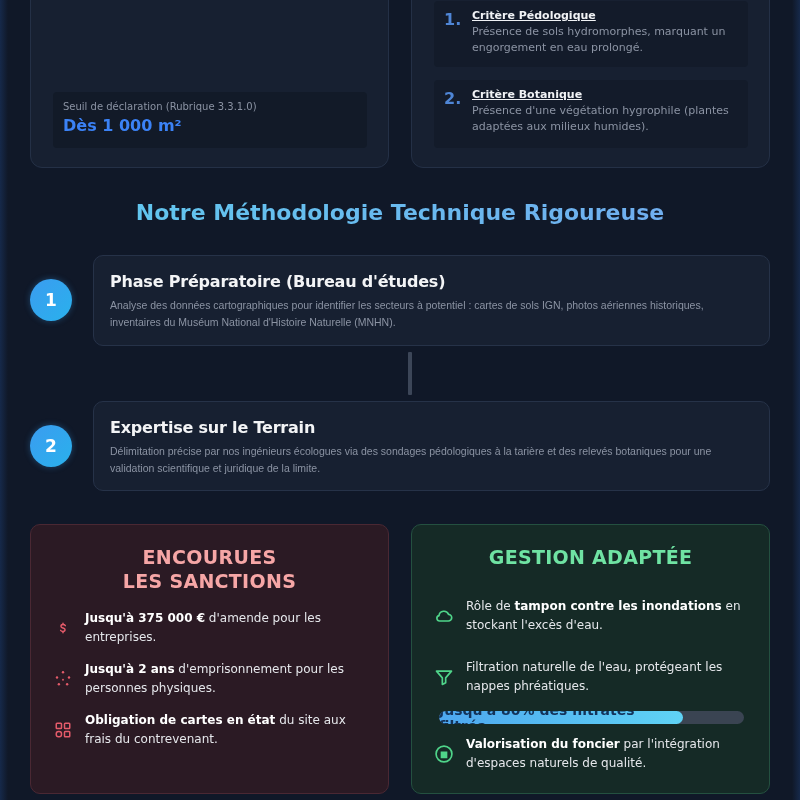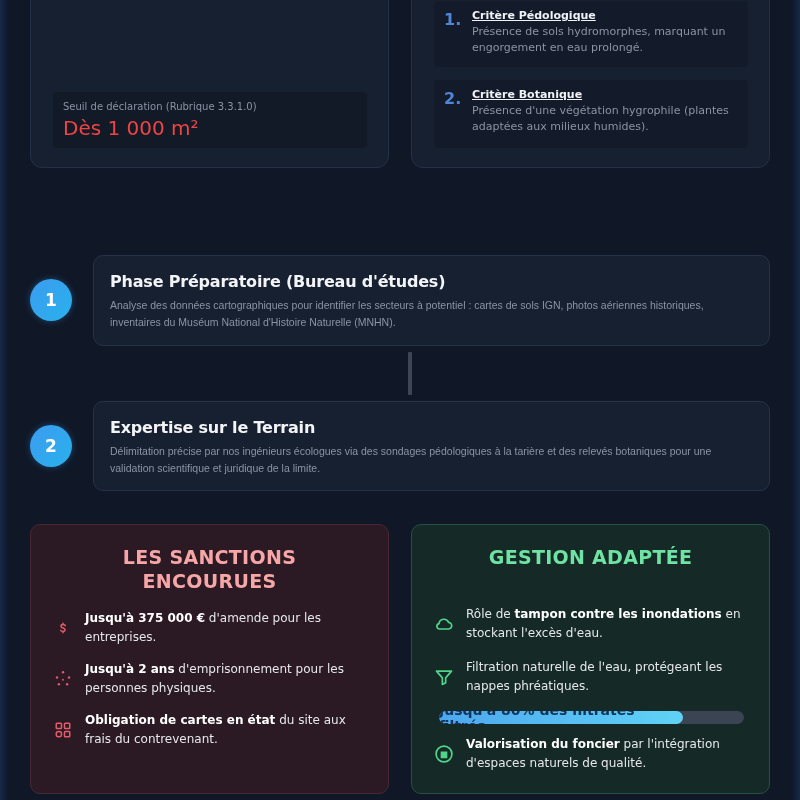--- a/index.html
+++ b/index.html
@@ -25,21 +25,21 @@
   }
   .card-left { left: 30px; top: -20px; width: 359px; height: 188px; }
   .card-right { left: 411px; top: -20px; width: 359px; height: 188px; }
 
   .threshold {
     position: absolute; left: 22px; top: 111px; width: 314px; height: 56px;
     background: #121a28; border-radius: 4px;
     padding: 9px 10px;
   }
   .threshold-label { font-size: 10px; color: #8b93a3; }
-  .threshold-value { font-size: 20px; font-weight: normal; color: #ef4444; margin-top: 4px; }
+  .threshold-value { font-size: 16px; font-weight: bold; color: #3b82f6; margin-top: 4px; }
 
   .crit {
     position: absolute; left: 22px; width: 314px;
     background: #131b2a; border-radius: 4px;
     padding: 8px 10px 10px 10px;
     display: flex;
   }
   .crit-1 { top: 20px; height: 66px; }
   .crit-2 { top: 99px; height: 68px; }
   .crit-num { font-size: 16px; font-weight: bold; color: #4f86d6; width: 28px; flex-shrink: 0; margin-top: 1px; }
@@ -120,39 +120,40 @@
     </div>
     <div class="crit crit-2">
       <div class="crit-num">2.</div>
       <div>
         <div class="crit-title">Critère Botanique</div>
         <div class="crit-desc">Présence d'une végétation hygrophile (plantes adaptées aux milieux humides).</div>
       </div>
     </div>
   </div>
 
+  <h2 class="section-title">Notre Méthodologie Technique Rigoureuse</h2>
 
   <div class="step-circle" style="top:279px">1</div>
   <div class="step-card" style="top:255px; height:91px">
     <div class="step-title">Phase Préparatoire (Bureau d'études)</div>
     <div class="step-desc">Analyse des données cartographiques pour identifier les secteurs à potentiel : cartes de sols IGN, photos aériennes historiques, inventaires du Muséum National d'Histoire Naturelle (MNHN).</div>
   </div>
 
   <div class="connector"></div>
 
   <div class="step-circle" style="top:425px">2</div>
   <div class="step-card" style="top:401px; height:90px">
     <div class="step-title">Expertise sur le Terrain</div>
     <div class="step-desc">Délimitation précise par nos ingénieurs écologues via des sondages pédologiques à la tarière et des relevés botaniques pour une validation scientifique et juridique de la limite.</div>
   </div>
 
   <div class="bcard bcard-red">
     <div class="bcard-title">
+      <div>ENCOURUES</div>
       <div>LES SANCTIONS</div>
-      <div>ENCOURUES</div>
     </div>
 
     <div class="item" style="top:84px">
       <span class="item-icon">
         <svg width="14" height="14" viewBox="0 0 24 24" fill="none" stroke="#e45b6a" stroke-width="2.5" stroke-linecap="round">
             <path d="M16 8c-1-1.5-2.5-2-4-2-2 0-3.5 1-3.5 3s2 2.5 3.5 3 3.5 1 3.5 3-1.5 3-3.5 3c-1.5 0-3-.5-4-2"></path>
             <path d="M12 4v2M12 18v2"></path>
           </svg>
       </span>
       <span class="item-text"><b>Jusqu'à 375 000 €</b><span> d'amende pour les entreprises.</span></span>
@@ -183,21 +184,21 @@
       </span>
       <span class="item-text"><b>Obligation de cartes en état</b><span> du site aux frais du contrevenant.</span></span>
     </div>
   </div>
 
   <div class="bcard bcard-green">
     <div class="bcard-title">
       <div>GESTION ADAPTÉE</div>
     </div>
 
-    <div class="item" style="top:80px">
+    <div class="item" style="top:72px">
       <span class="item-icon">
         <svg width="20" height="20" viewBox="0 0 24 24" fill="none" stroke="#4fd58a" stroke-width="2" stroke-linejoin="round">
             <path d="M7 18h10a4 4 0 0 0 .5-8 6 6 0 0 0-11.5 1.5A3.3 3.3 0 0 0 7 18z"></path>
           </svg>
       </span>
       <span class="item-text"><span>Rôle de </span><b>tampon contre les inondations</b><span> en stockant l'excès d'eau.</span></span>
     </div>
 
     <div class="item" style="top:133px">
       <span class="item-icon">

